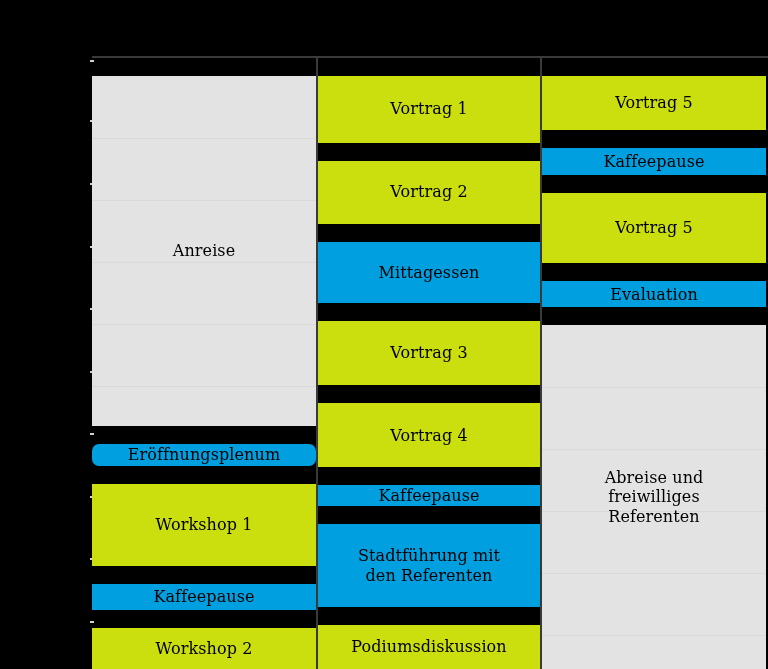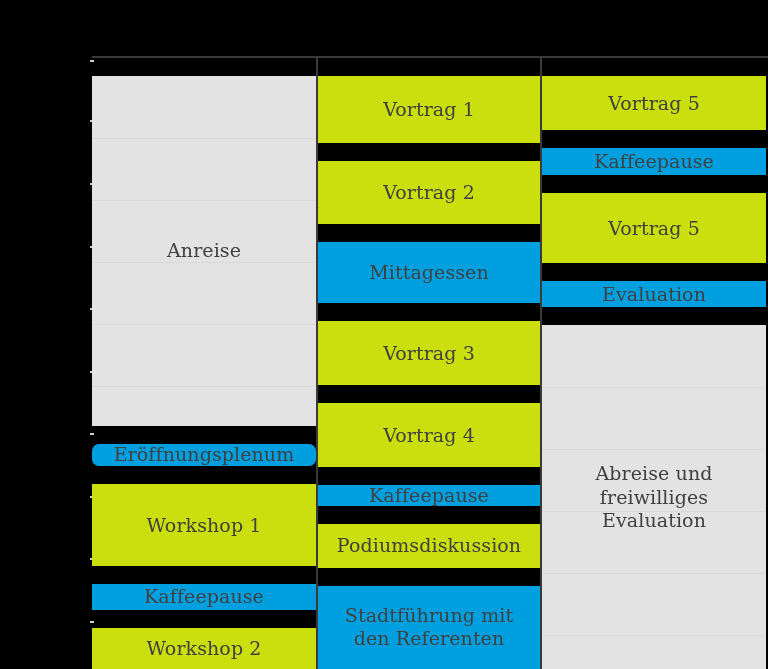--- a/index.html
+++ b/index.html
@@ -36,22 +36,22 @@
   .col-1 { width: 224px; border-right: 2px solid #3a3a3a; }
   .col-2 { width: 224px; }
 
   .event-block {
     box-sizing: border-box;
     width: 100%;
     display: flex;
     align-items: center;
     justify-content: center;
     text-align: center;
-    color: #404040;
-    font-size: 19px;
+    color: #000000;
+    font-size: 16px;
     line-height: 1.22;
     letter-spacing: 0.1px;
     overflow: hidden;
     position: relative;
     margin-top: 18px;
   }
   .event-block .label {
     padding: 0 6px;
     white-space: pre-line;
   }
@@ -149,45 +149,45 @@
         </div>
         <div class="event-block ev-green" style="height: 84px; background: rgb(203, 222, 14);">
           <span class="label">Vortrag 3</span>
         </div>
         <div class="event-block ev-green" style="height: 84px; background: rgb(203, 222, 14);">
           <span class="label">Vortrag 4</span>
         </div>
         <div class="event-block ev-blue" style="height: 27px; background: rgb(0, 160, 224);">
           <span class="label">Kaffeepause</span>
         </div>
-        <div class="event-block ev-green" style="height: 57px; background: rgb(203, 222, 14);">
-          <span class="label">Podiumsdiskussion</span>
-        </div>
         <div class="event-block ev-blue" style="height: 109px; background: rgb(0, 160, 224);">
           <span class="label">Stadtführung mit
 den Referenten</span>
+        </div>
+        <div class="event-block ev-green" style="height: 57px; background: rgb(203, 222, 14);">
+          <span class="label">Podiumsdiskussion</span>
         </div>
       </div>
     <div class="day-column col-2">
         <div class="event-block ev-green" style="height: 61px; background: rgb(203, 222, 14);">
           <span class="label">Vortrag 5</span>
         </div>
         <div class="event-block ev-blue" style="height: 30px; background: rgb(0, 160, 224);">
           <span class="label">Kaffeepause</span>
         </div>
         <div class="event-block ev-green" style="height: 79px; background: rgb(203, 222, 14);">
           <span class="label">Vortrag 5</span>
         </div>
         <div class="event-block ev-blue" style="height: 29px; background: rgb(0, 160, 224);">
           <span class="label">Evaluation</span>
         </div>
         <div class="event-block ev-gray" style="height: 386px; background: rgb(227, 227, 227);">
           <span class="label">Abreise und
 freiwilliges
-Evaluation</span>
+Referenten</span>
           <div class="hairline" style="top: 62px;"></div>
           <div class="hairline" style="top: 124px;"></div>
           <div class="hairline" style="top: 186px;"></div>
           <div class="hairline" style="top: 248px;"></div>
           <div class="hairline" style="top: 310px;"></div>
           <div class="hairline" style="top: 372px;"></div>
         </div>
       </div>
   </div>
 

